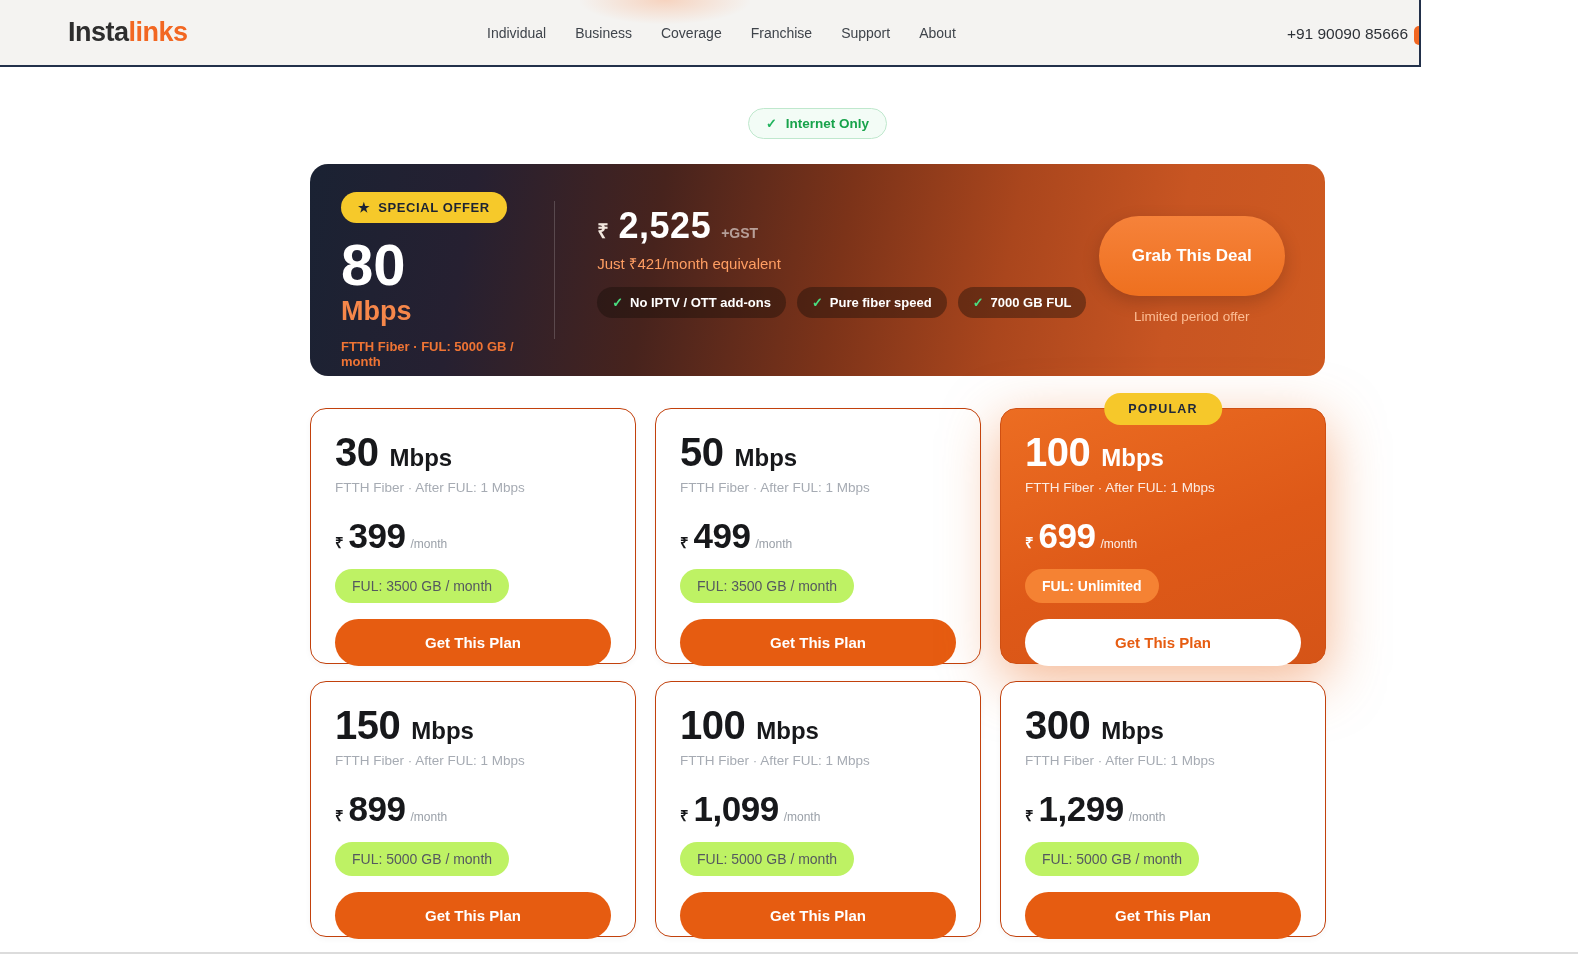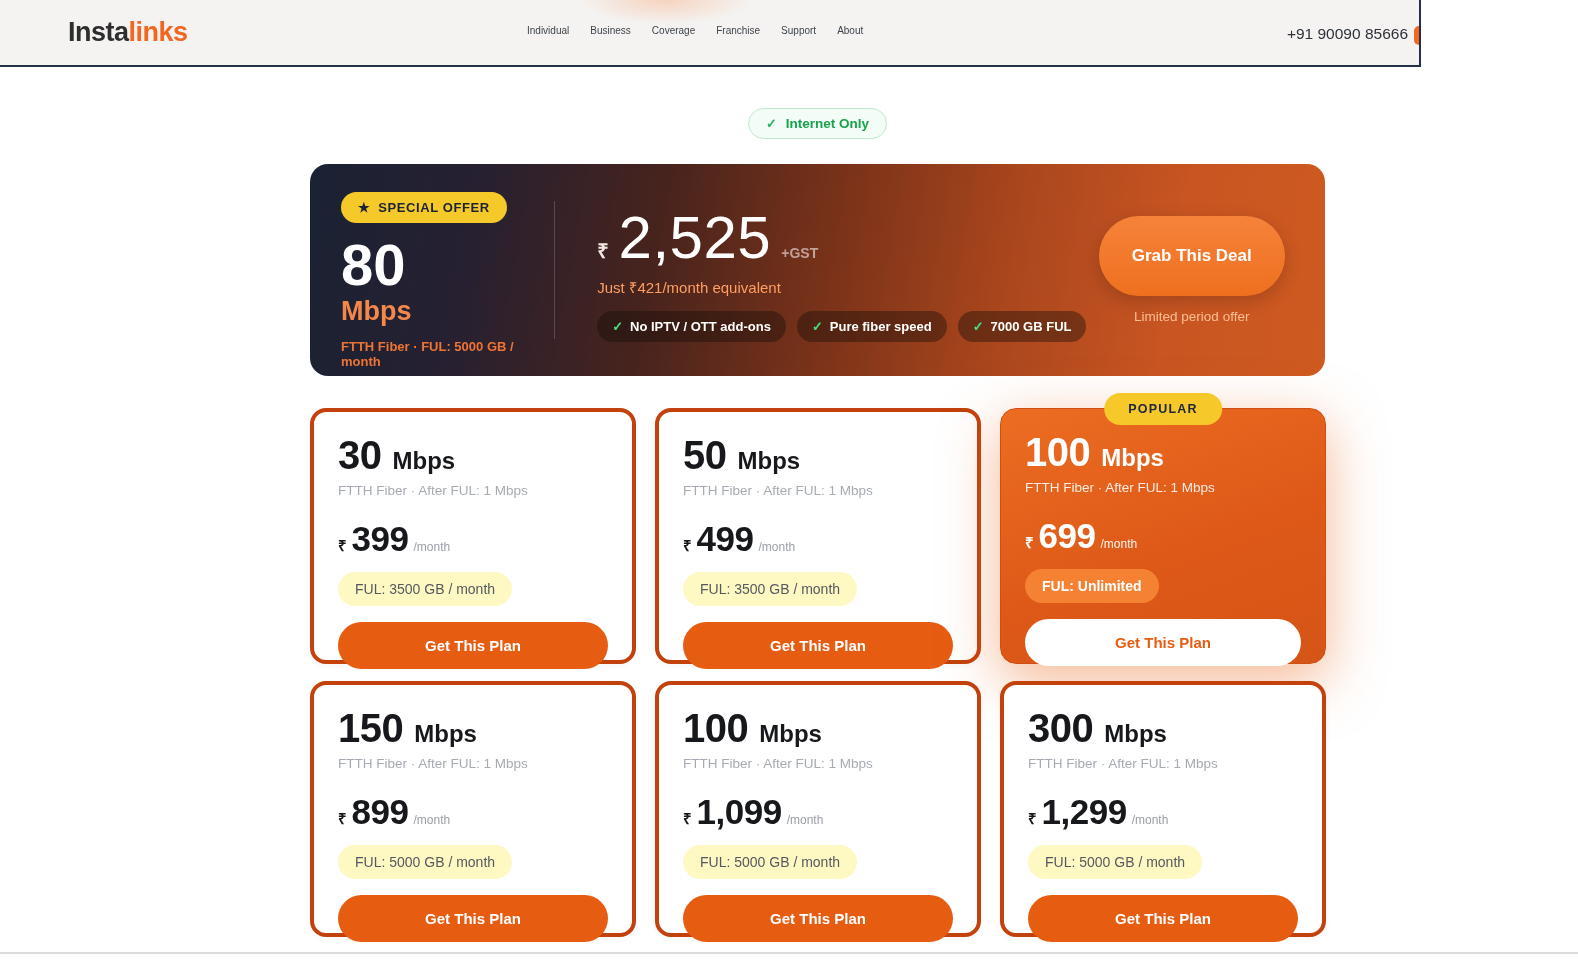--- a/index.html
+++ b/index.html
@@ -22,22 +22,22 @@
     background:radial-gradient(ellipse at center top, rgba(248,185,150,0.55), rgba(248,185,150,0) 72%);
     pointer-events:none;
   }
   .logo {
     position:absolute; left:68px; top:17px;
     font-size:27px; font-weight:800; letter-spacing:-0.5px; color:#2e2e2e;
   }
   .logo .accent { color:#f26722;text-align:right; }
   .nav {
     position:absolute; left:487px; top:25px;
-    display:flex; gap:21px;
-    font-size:10px; color:#3f444b;margin-left:40px;
+    display:flex; gap:29px;
+    font-size:14px; color:#3f444b;
   }
   .nav-item { cursor:pointer; }
   .phone {
     position:absolute; right:11px; top:25px;
     font-size:15.5px; color:#2e3238; cursor:pointer;
   }
   .header-cta-sliver {
     position:absolute; right:0; top:26px; width:5px; height:19px;
     background:#f26722; border-radius:5px 0 0 5px; cursor:pointer;
   }
@@ -71,21 +71,21 @@
   .offer-speed { margin-top:13px; font-size:58px; font-weight:800; color:#ffffff; line-height:1; }
   .offer-unit { font-size:27px; font-weight:700; color:#f6874a; line-height:1.1; margin-top:3px; }
   .offer-meta { margin-top:12px; font-size:13px; color:#ef7434;font-weight:bold; }
 
   .banner-divider { width:1px; background:rgba(255,255,255,0.18); margin:10px 0; }
 
   .banner-mid { flex:1; padding-left:42px; padding-top:11px; }
   .offer-duration { font-size:15px; font-weight:700; color:#ffb078; }
   .offer-price-row { display:flex; align-items:baseline; gap:10px; margin-top:6px; }
   .offer-currency { font-size:20px; color:#f3e8df; font-weight:600; }
-  .offer-price { font-size:60px; font-weight:400; color:#ffffff; letter-spacing:0.5px; line-height:1; }
+  .offer-price { font-size:36px; font-weight:700; color:#ffffff; letter-spacing:0.5px; line-height:1; }
   .offer-gst { font-size:14px; color:rgba(255,255,255,0.55); font-weight:600; }
   .offer-equiv { margin-top:9px; font-size:15px; color:#ff9e62; }
   .offer-features { display:flex; gap:11px; margin-top:14px; }
   .feature-pill {
     display:inline-flex; align-items:center; gap:7px;
     background:rgba(20,12,8,0.40); color:#ffffff; font-size:13px; font-weight:700;
     padding:8px 15px; border-radius:999px; white-space:nowrap;
   }
   .feature-pill .check { color:#4ade80; font-weight:700; }
 
@@ -102,35 +102,35 @@
   }
   .grab-note { margin-top:13px; font-size:13.5px; color:rgba(255,195,155,0.95); }
 
   
   .plans-grid {
     margin-top:32px;
     display:grid; grid-template-columns:repeat(3, 326px); gap:17px 19px;
   }
   .plan-card {
     position:relative; background:#ffffff;
-    border:4px solid #c2410c; border-radius:16px;
+    border:1px solid #c2410c; border-radius:16px;
     padding:23px 24px 22px; height:256px;
     box-shadow:0 2px 6px rgba(0,0,0,0.04);
   }
   .plan-speed-row { display:flex; align-items:baseline; gap:11px; }
   .plan-speed { font-size:40px; font-weight:800; color:#17181b; letter-spacing:-0.5px; line-height:1; }
   .plan-unit { font-size:24px; font-weight:700; color:#17181b; }
   .plan-meta { margin-top:8px; font-size:13.5px; color:#a6abb3; }
   .plan-price-row { display:flex; align-items:baseline; gap:5px; margin-top:23px; }
   .plan-currency { font-size:15px; font-weight:700; color:#17181b; }
   .plan-price { font-size:35px; font-weight:800; color:#17181b; letter-spacing:-0.5px; line-height:1; }
   .plan-period { font-size:12px; color:#9aa0a8; margin-left:0; }
   .plan-ful {
     display:inline-block; margin-top:16px;
-    background:#fef9c3; color:#55595f; font-size:14px;
+    background:#bef264; color:#55595f; font-size:14px;
     padding:9px 17px; border-radius:999px;
   }
   .plan-btn {
     display:block; width:100%; margin-top:16px;
     background:#e65c11; border:none; border-radius:999px;
     color:#ffffff; font-weight:700; font-size:15px;
     font-family:"Liberation Sans", sans-serif;
     padding:15px 0; cursor:pointer;
   }
 

